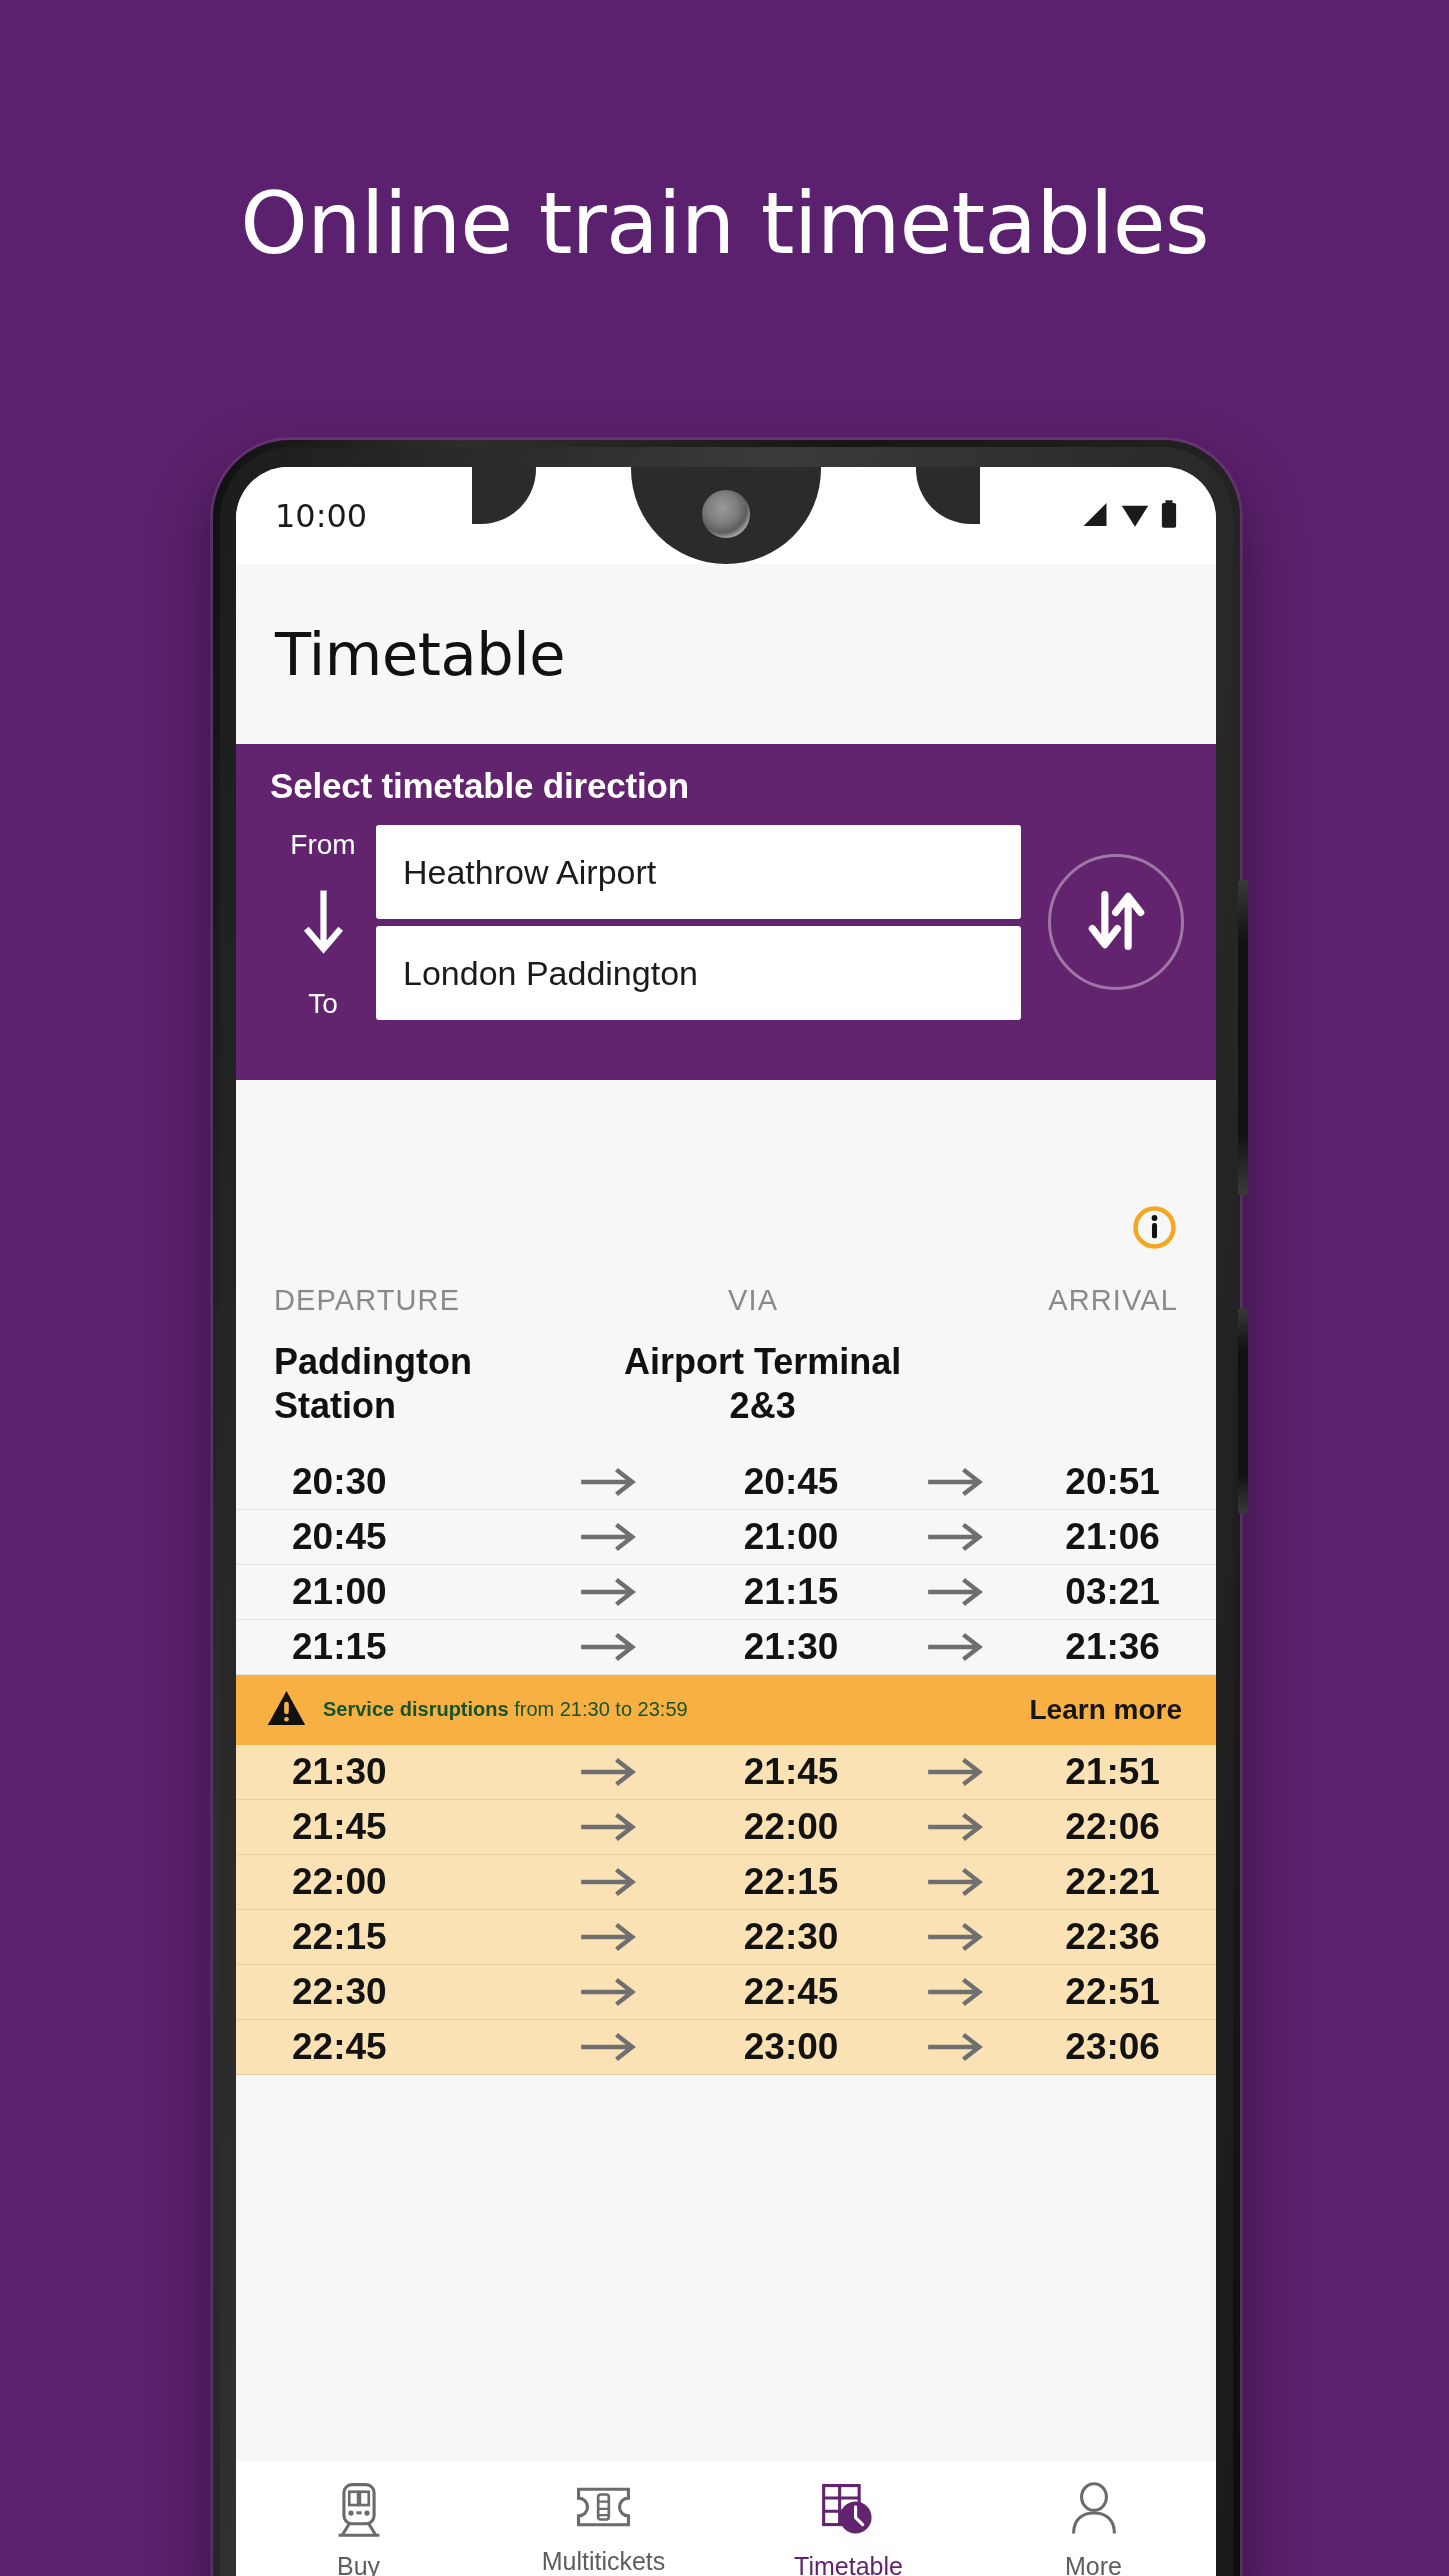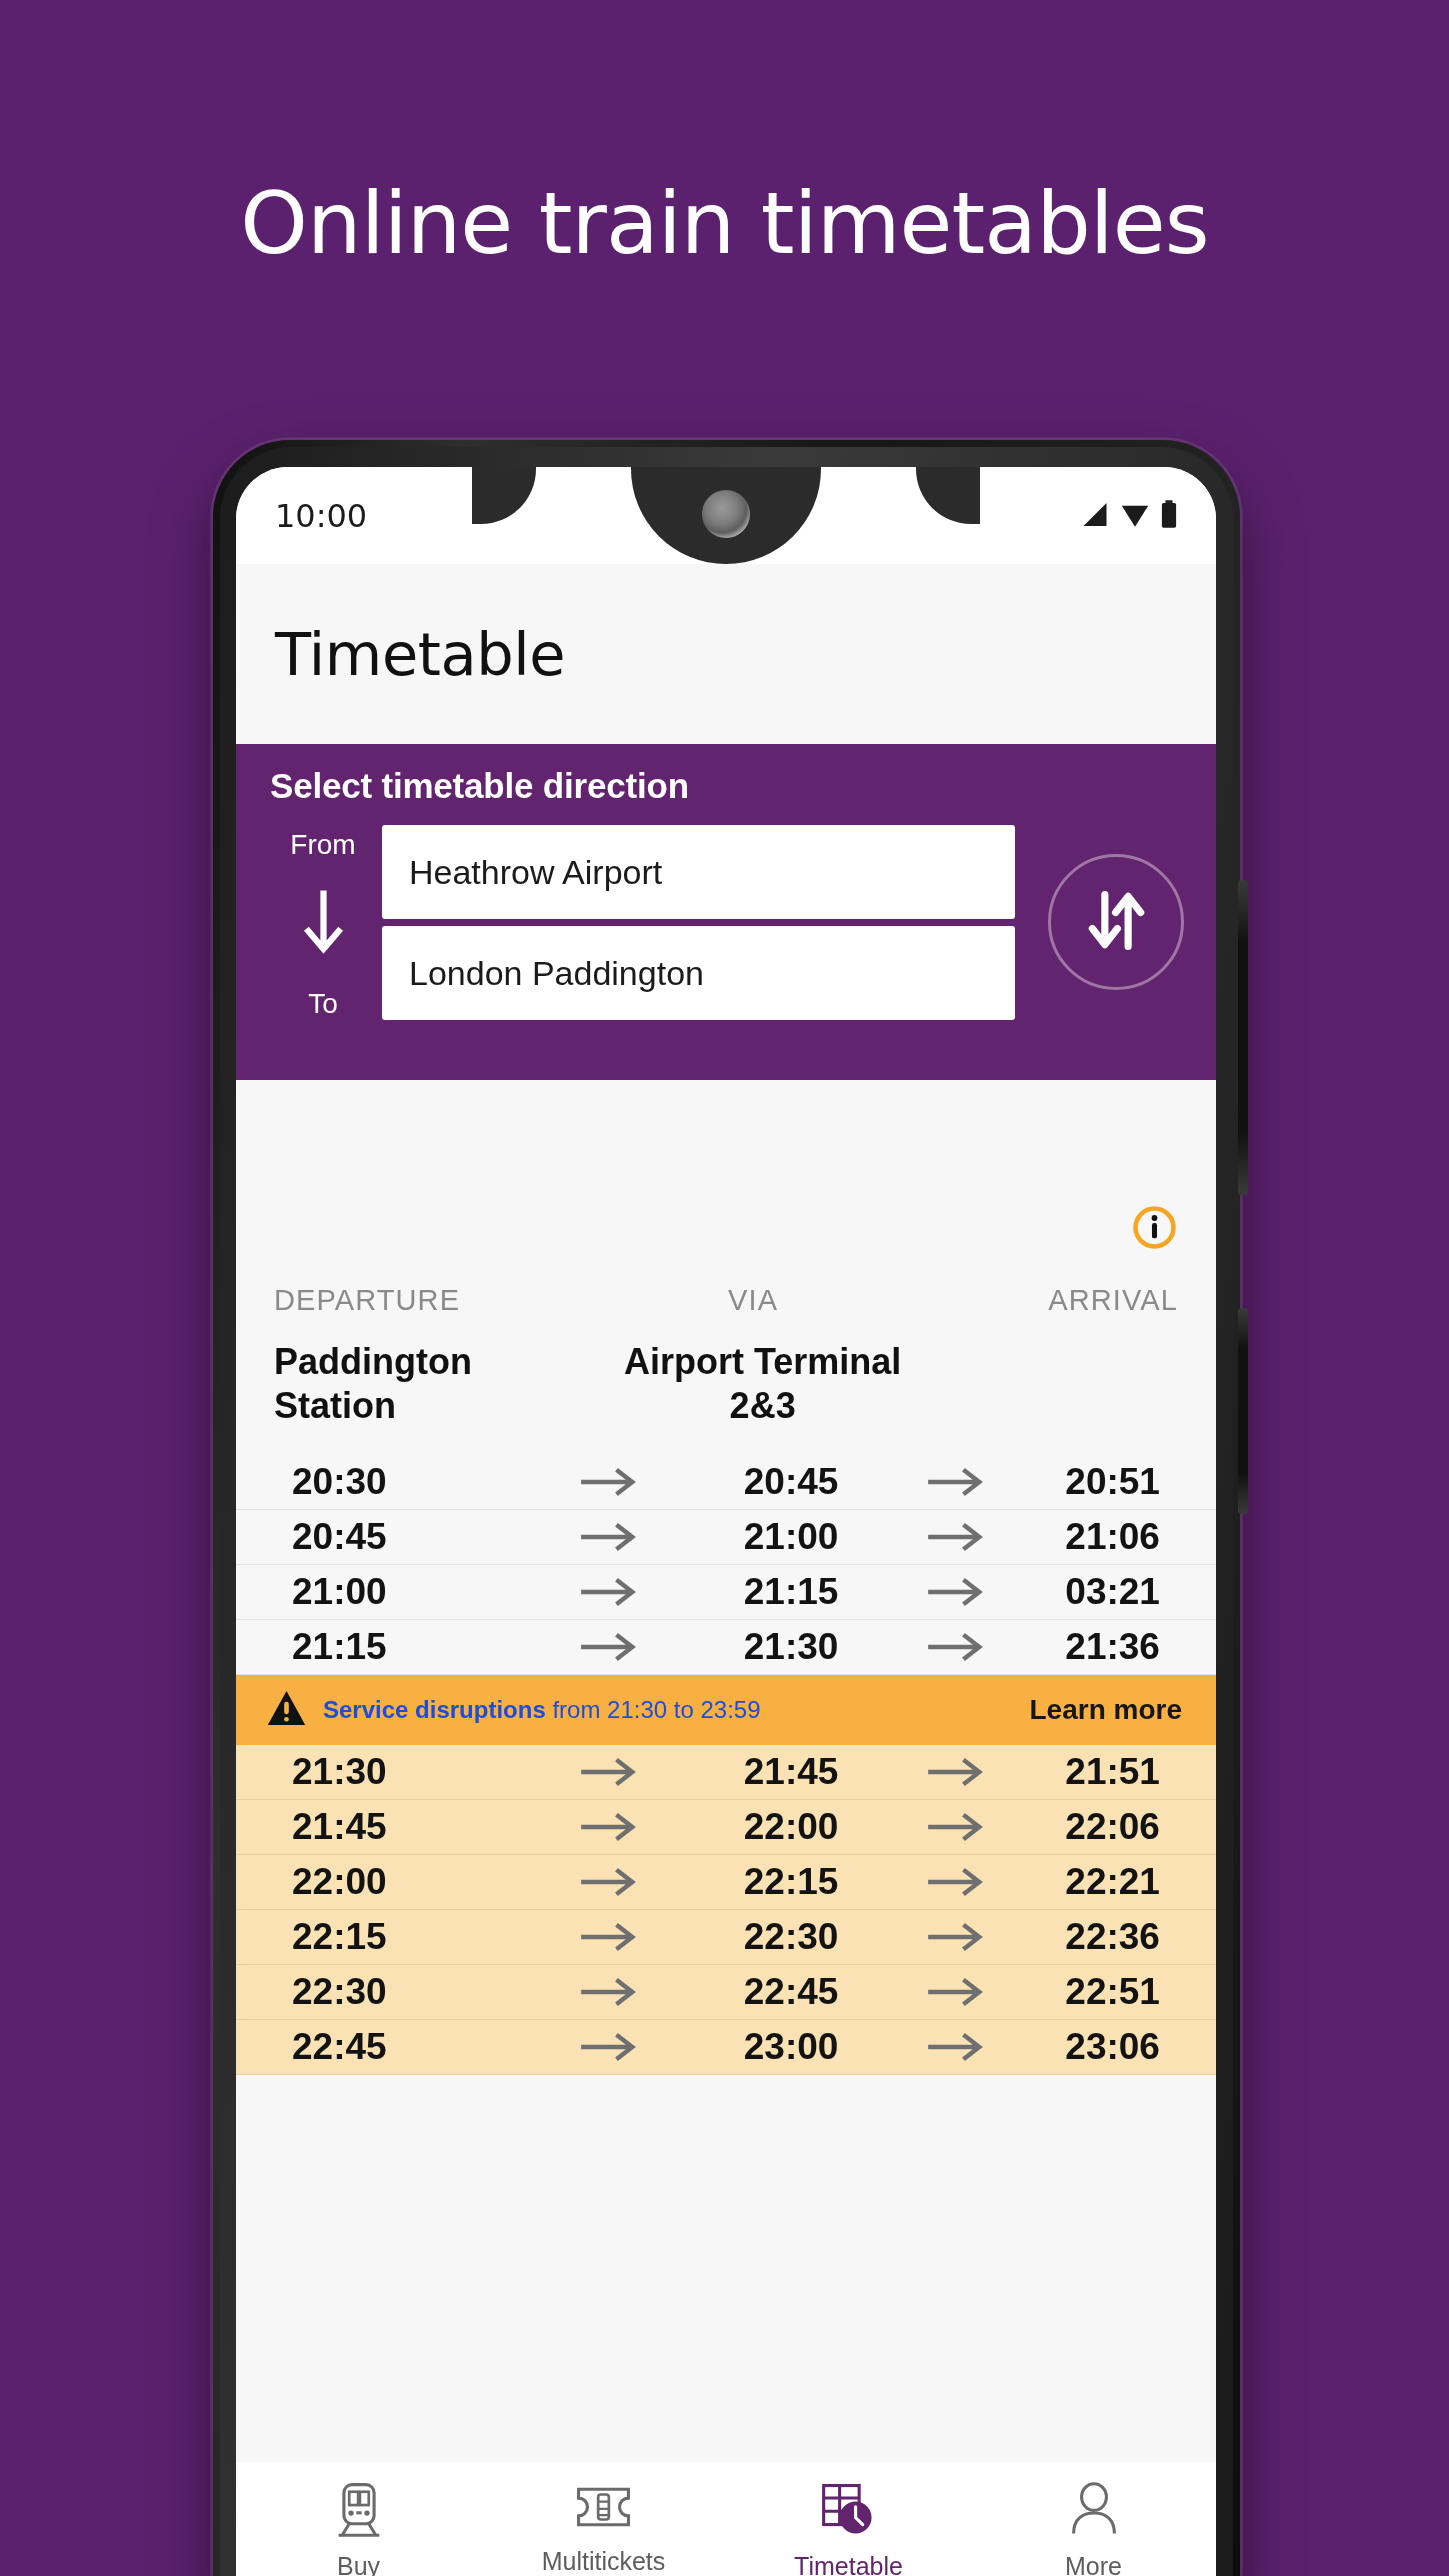--- a/index.html
+++ b/index.html
@@ -139,21 +139,21 @@
     background:#63246F;
     padding:21.5px 32px 0 34px;
   }
   .direction-heading {
     color:#ffffff;
     font-size:35px;
     font-weight:700;
     letter-spacing:-0.2px;
     margin-bottom:19.7px;
   }
-  .direction-row { display:flex; align-items:flex-start;gap:6px; }
+  .direction-row { display:flex; align-items:flex-start; }
   .fromto {
     width:106px;
     display:flex;
     flex-direction:column;
     align-items:center;
     justify-content:space-between;
     height:195px;
     padding-top:3.6px;
     flex-shrink:0;
   }
@@ -260,21 +260,21 @@
 
   
   .disruption {
     background:#F8B042;
     height:70px;
     display:flex;
     align-items:center;
     padding:0 34px 0 30px;
     gap:16px;
   }
-  .disruption .txt { flex:1; font-size:24px; color:#1d4ed8; }
+  .disruption .txt { flex:1; font-size:20px; color:#14532d; }
   .disruption .txt b { font-weight:700; }
   .disruption .learn { font-size:28px; font-weight:700; color:#161616; }
 
   
   .bottom-nav {
     position:absolute;
     left:0; bottom:0; width:100%;
     height:143px;
     background:#ffffff;
     display:flex;

